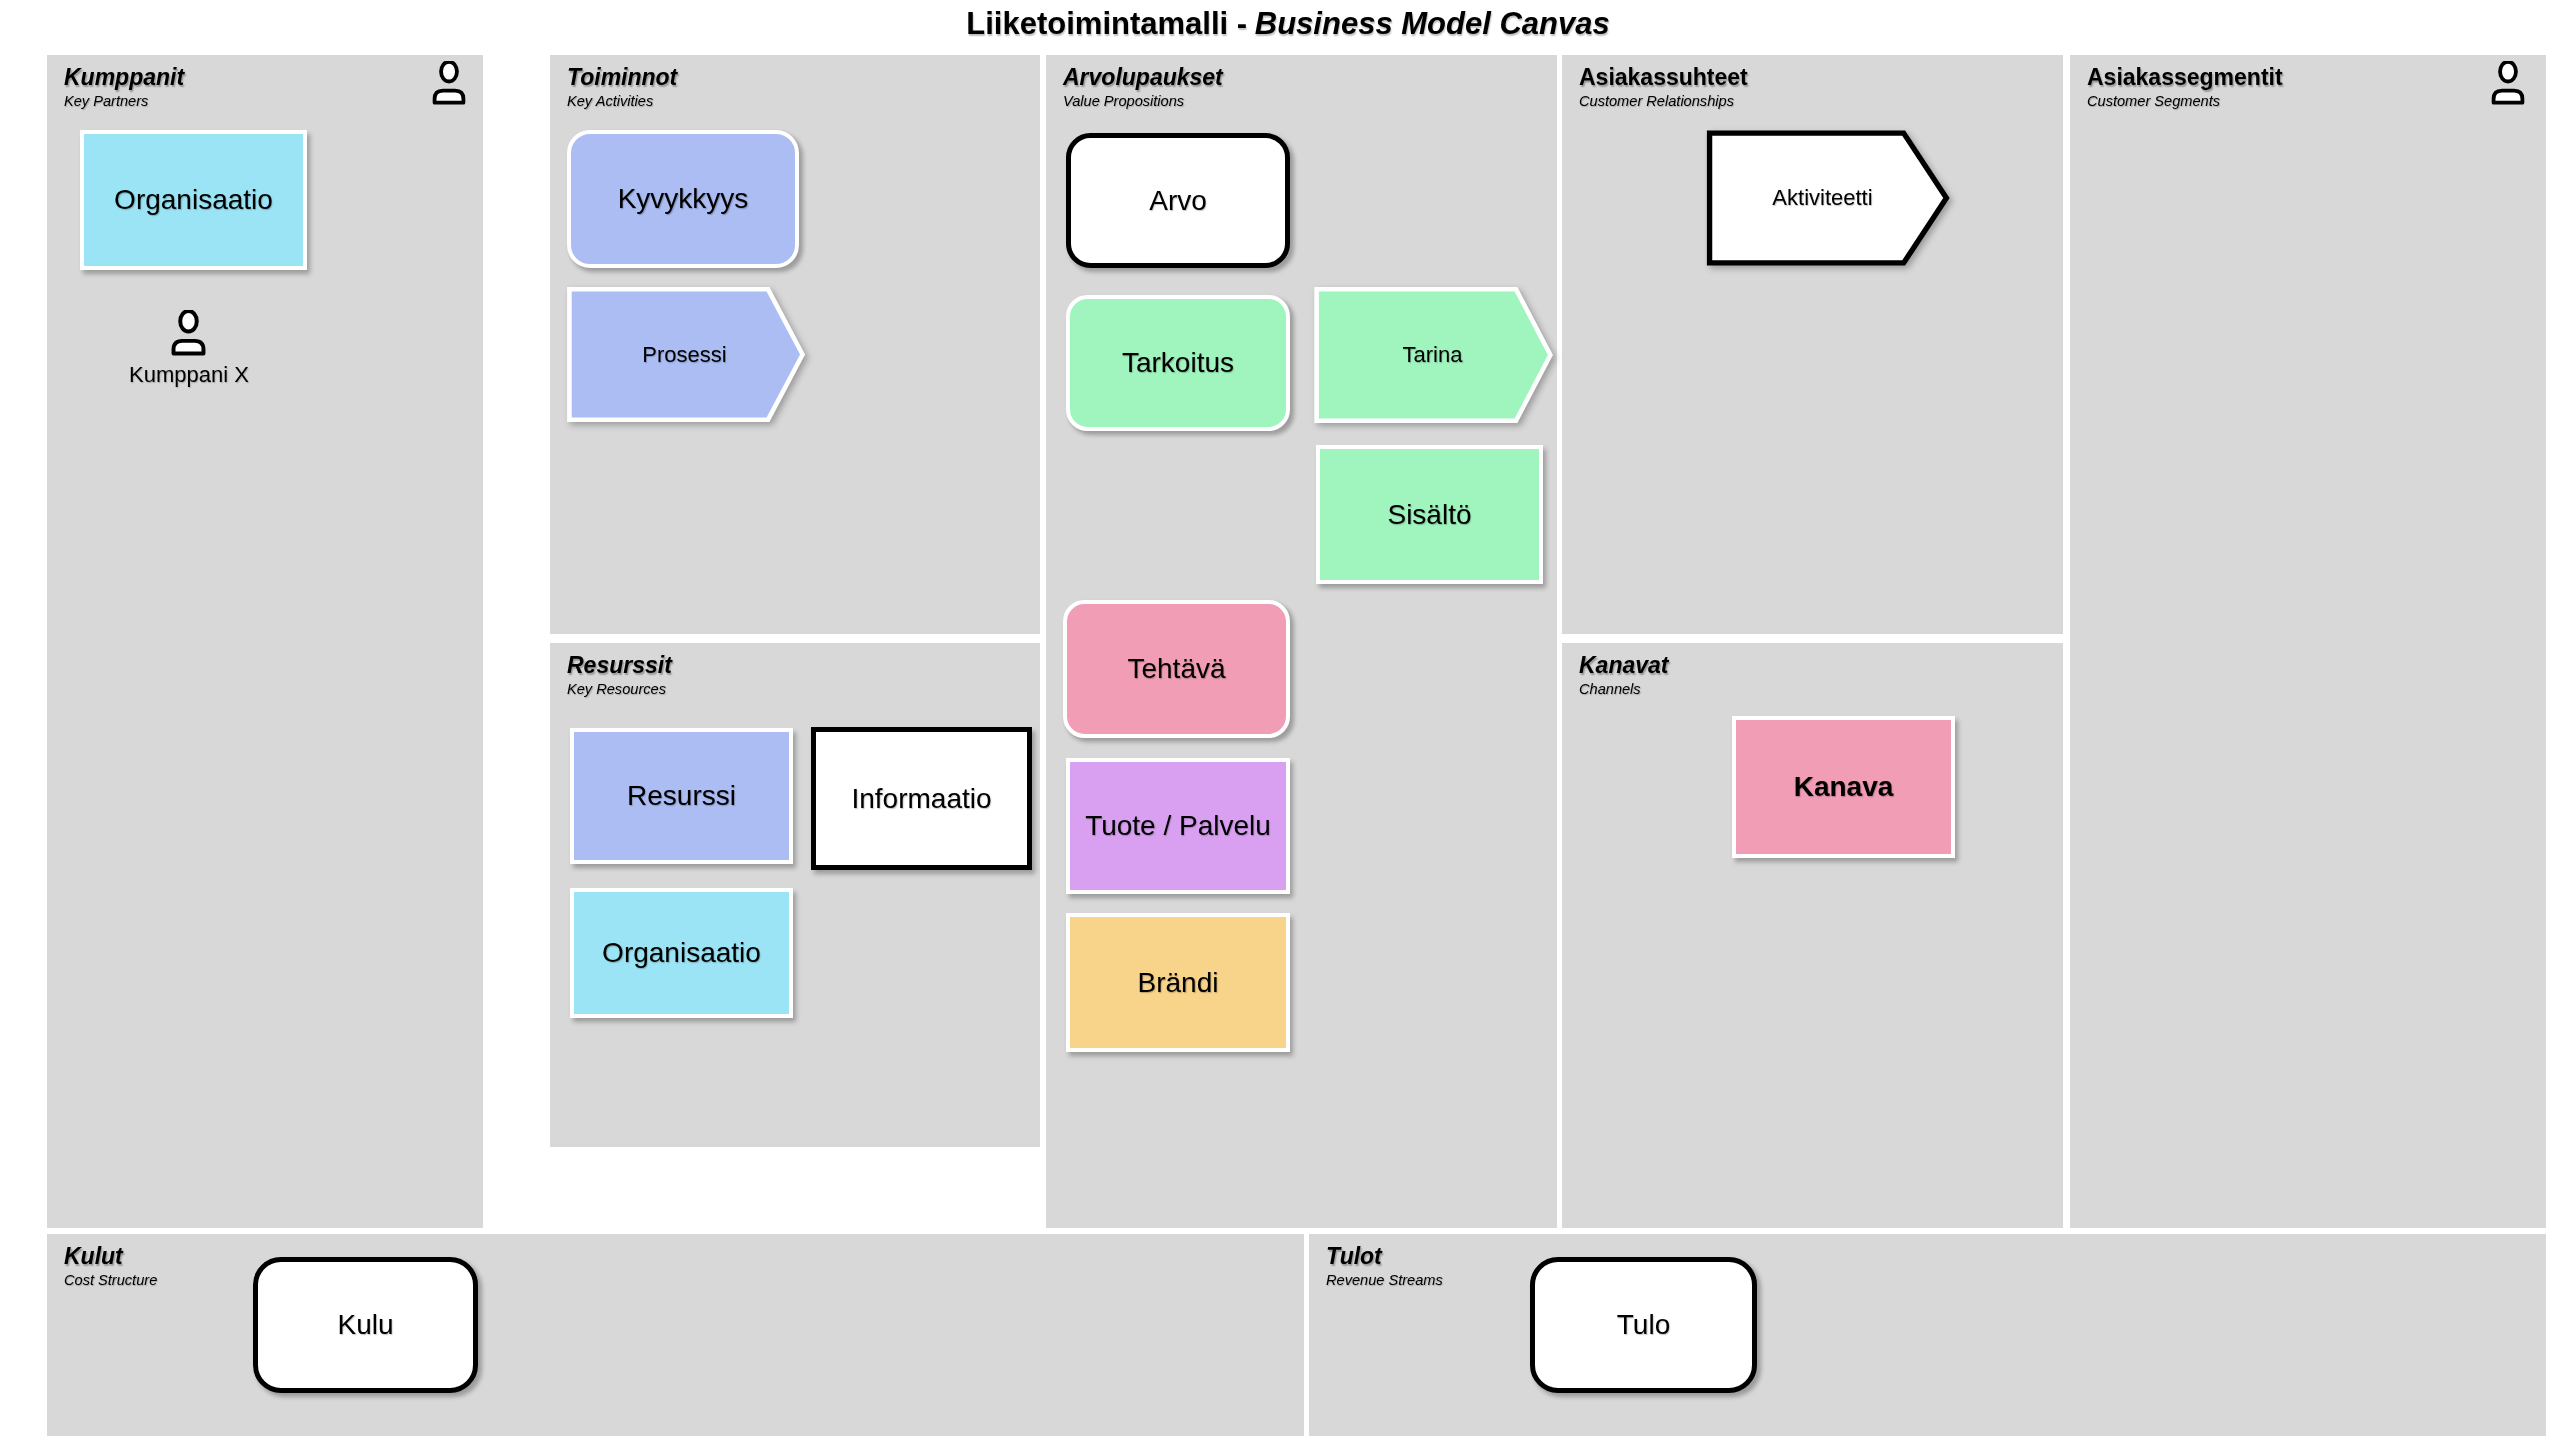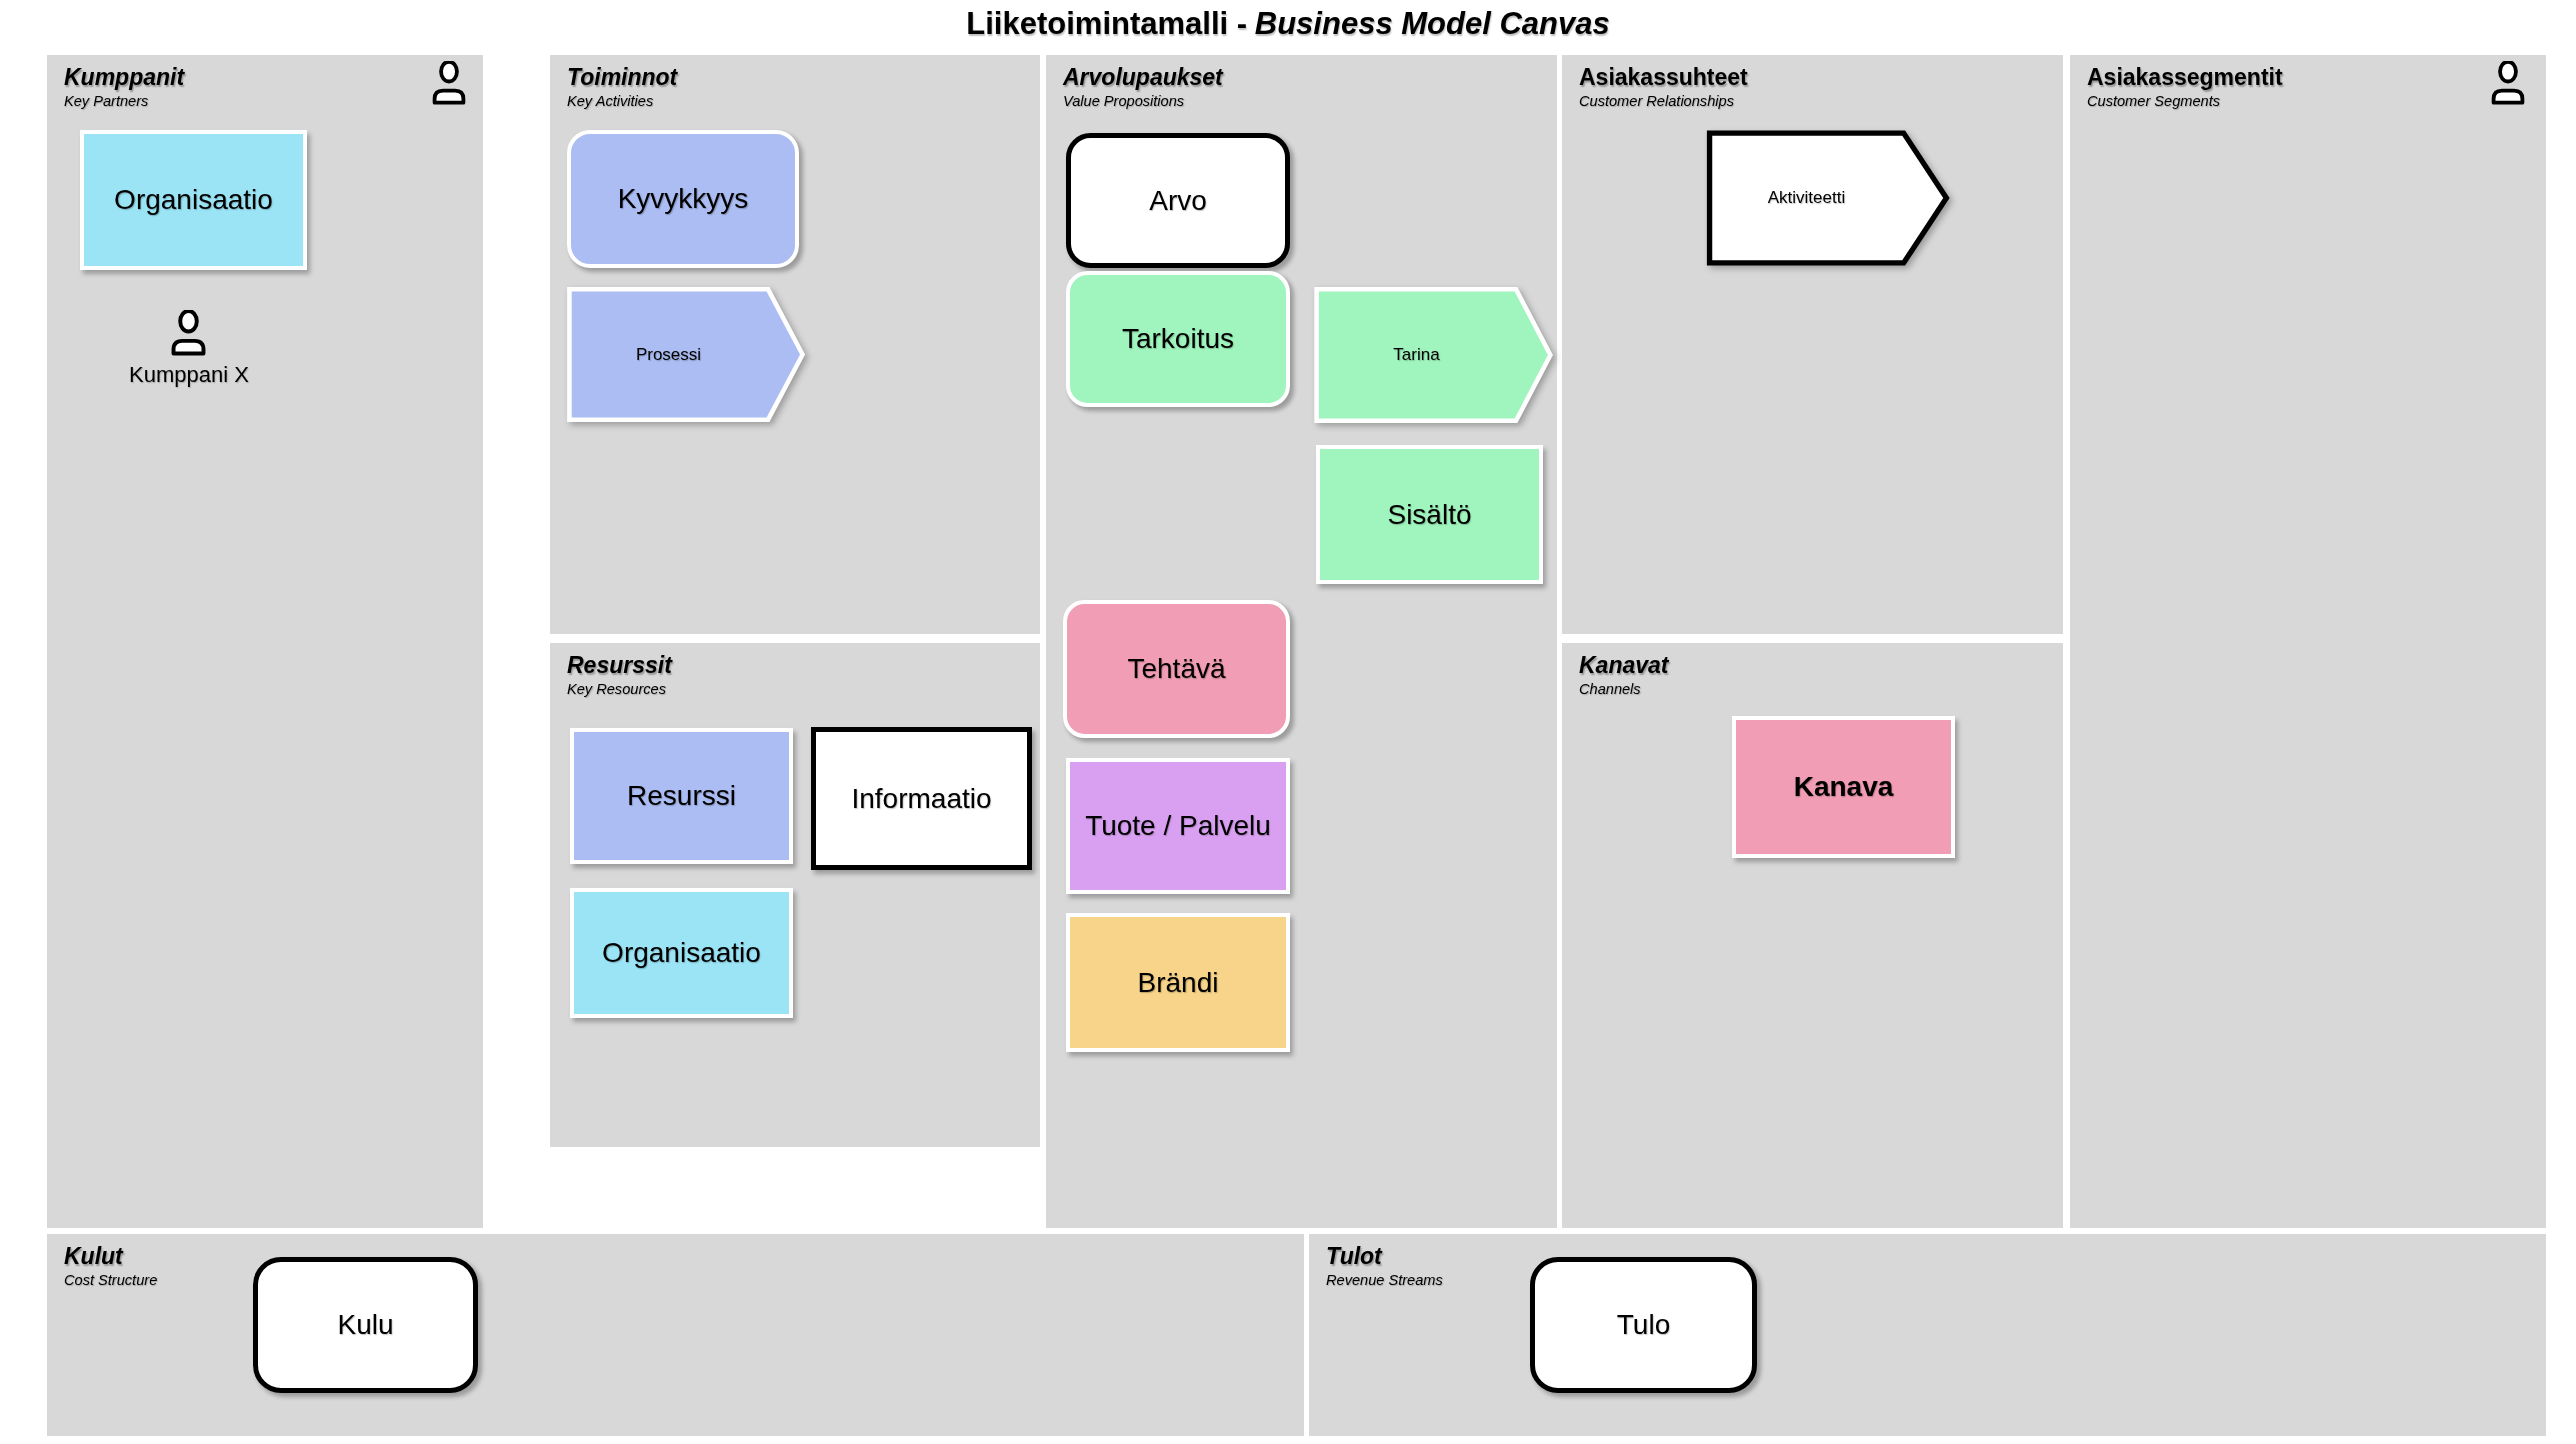--- a/index.html
+++ b/index.html
@@ -19,22 +19,22 @@
   .bk{border:5.4px solid #000;background:var(--c-box_white,#fff);}
   .fill-cyan{background:var(--c-cyan);}
   .fill-blue{background:var(--c-blue);}
   .fill-green{background:var(--c-green);}
   .fill-pink{background:var(--c-pink);}
   .fill-purple{background:var(--c-purple);}
   .fill-yellow{background:var(--c-yellow);}
 
   .pent{position:absolute;filter:drop-shadow(3.1px 3.8px 3.1px rgba(0,0,0,.28));}
   .pent svg{display:block;}
-  .pent .plabel{position:absolute;left:0;top:0;height:100%;display:flex;align-items:center;justify-content:center;
-        font-size:17px;text-shadow:0.8px 1.2px 1.2px rgba(0,0,0,.25);}
+  .pent .plabel{position:absolute;left:16px;top:0;height:100%;display:flex;align-items:center;justify-content:center;
+        font-size:22px;text-shadow:0.8px 1.2px 1.2px rgba(0,0,0,.25);}
   .pp-blue{fill:var(--c-blue);stroke:#fff;stroke-width:6;}
   .pp-green{fill:var(--c-green);stroke:#fff;stroke-width:6;}
   .pp-white{fill:var(--c-box_white,#fff);stroke:#000;stroke-width:7;}
 
   .person{position:absolute;}
   .person svg{display:block;}
   .person-label{position:absolute;text-align:center;font-size:22px;text-shadow:0.8px 1.2px 1.2px rgba(0,0,0,.25);}
   .corner-icon{position:absolute;top:6.1px;right:14px;}
 </style>
 </head>
@@ -143,21 +143,21 @@
   </div>
 
   <div class="node bw fill-blue" style="left:570px;top:728px;width:223px;height:136px;">Resurssi</div>
 
   <div class="node bk" style="left:811px;top:727px;width:221px;height:143px;">Informaatio</div>
 
   <div class="node bw fill-cyan" style="left:570px;top:888px;width:223px;height:130px;">Organisaatio</div>
 
   <div class="node bk" style="left:1066px;top:133px;width:224px;height:135px;border-radius:24.5px;">Arvo</div>
 
-  <div class="node bw fill-green" style="left:1066px;top:271px;width:224px;height:136px;border-radius:21.5px;">Tarkoitus</div>
+  <div class="node bw fill-green" style="left:1066px;top:295px;width:224px;height:136px;border-radius:21.5px;">Tarkoitus</div>
 
   <div class="pent" style="left:1314px;top:287px;width:239px;height:136px;">
     <svg width="239" height="136" viewBox="0 0 312 178">
         <polygon class="pp-green" points="3,3 264,3 309,89 264,175 3,175"></polygon>
       </svg>
     <div class="plabel" style="width:205px;">Tarina</div>
   </div>
 
   <div class="node bw fill-green" style="left:1316px;top:445px;width:227px;height:139px;">Sisältö</div>
 

